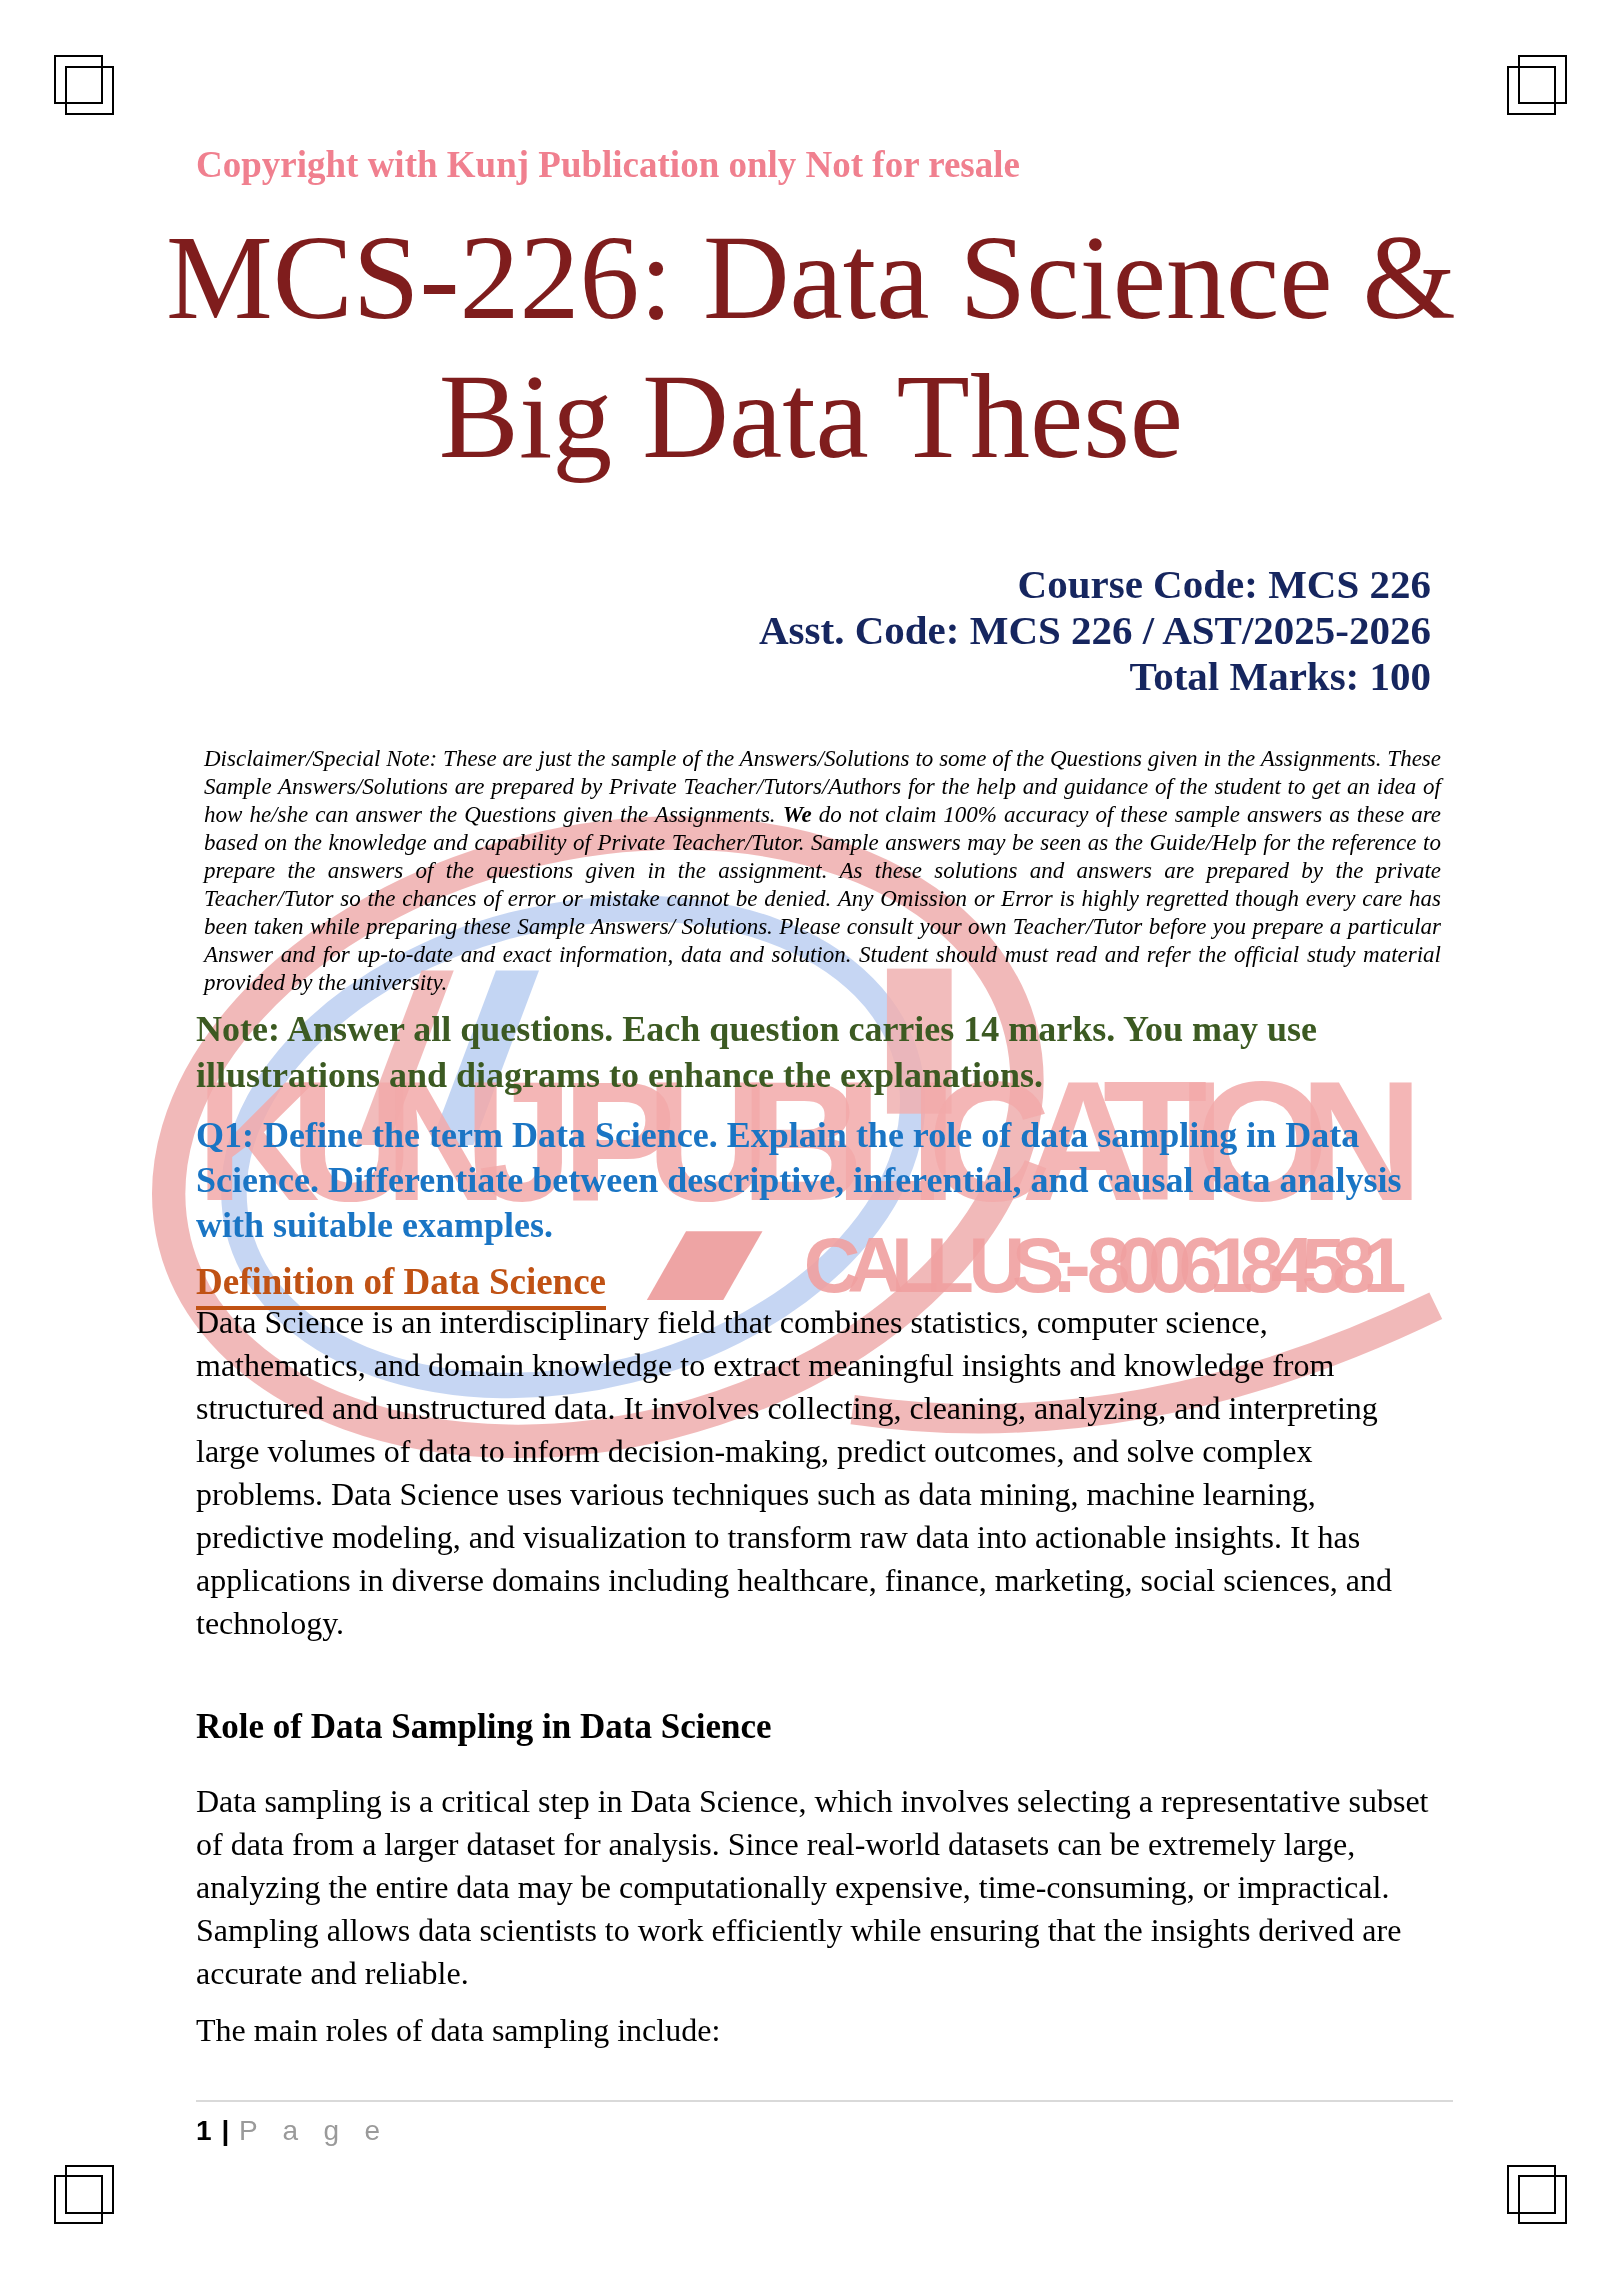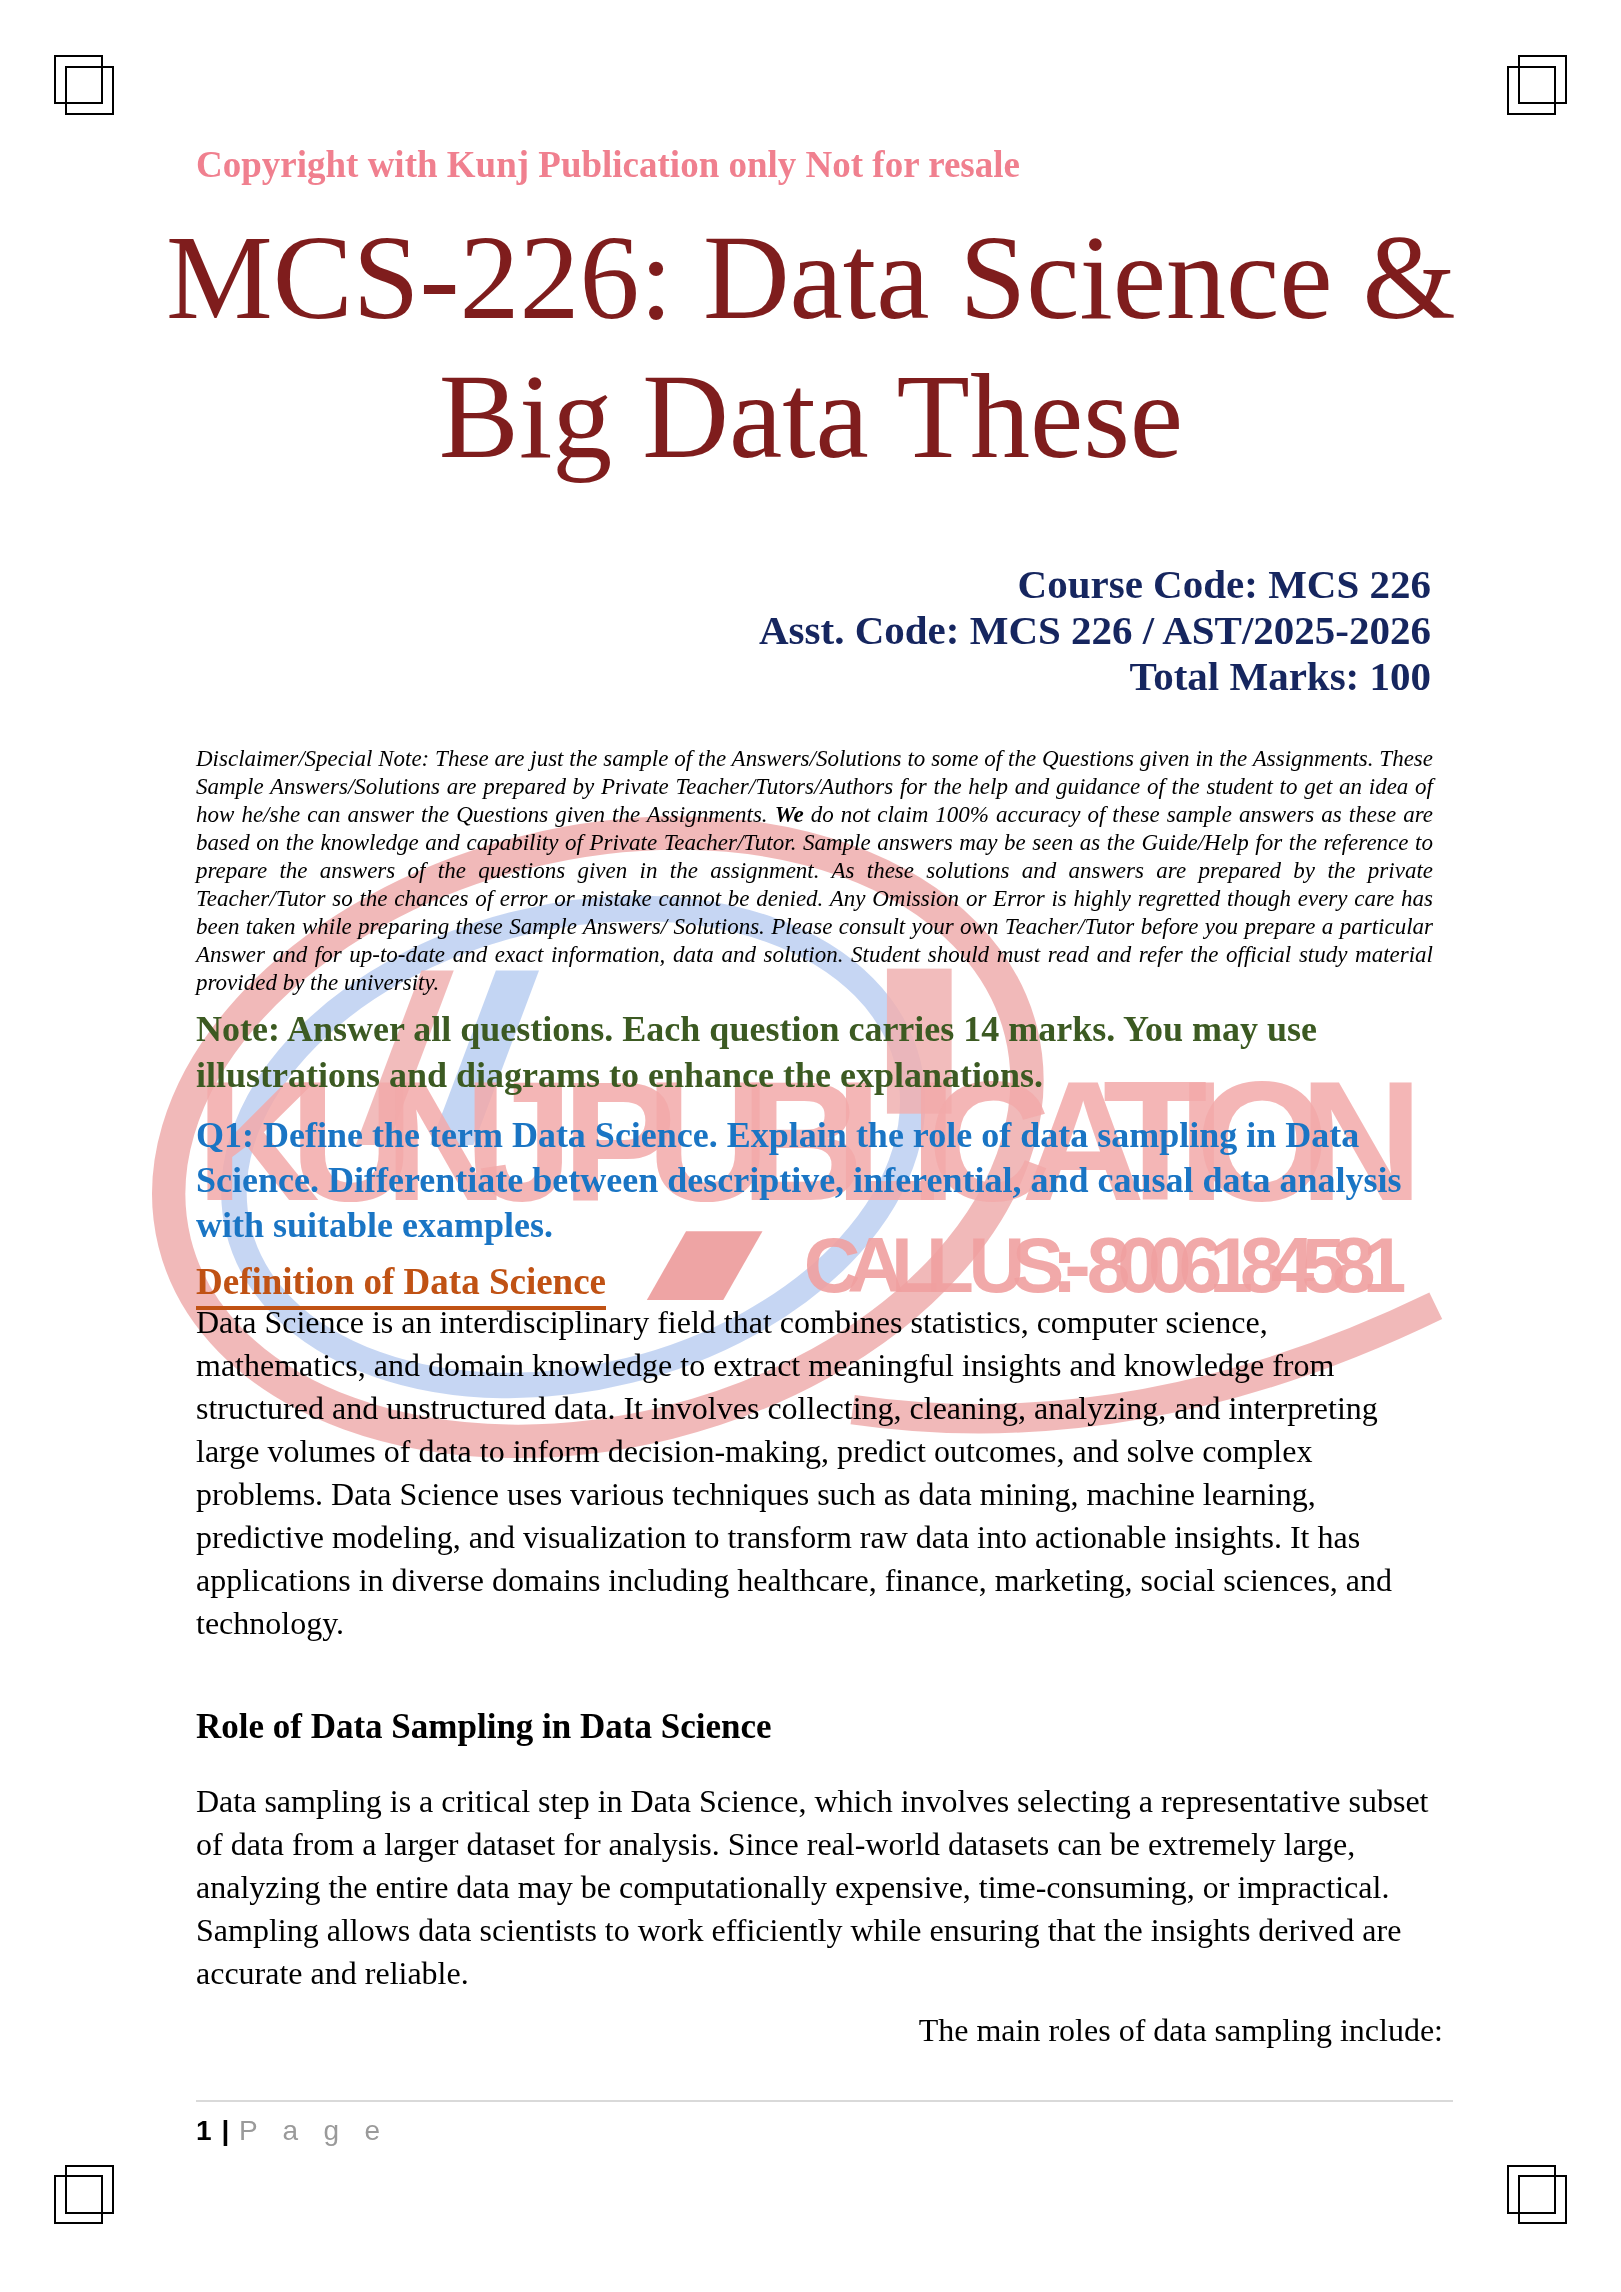--- a/index.html
+++ b/index.html
@@ -27,21 +27,21 @@
     position:absolute;left:118px;top:208px;width:1386px;
     text-align:center;font-weight:normal;font-size:120px;line-height:1.16;
     color:#7f1d1d;margin:0;
   }
   .course-block{
     position:absolute;left:196px;top:561px;width:1235px;
     text-align:right;font-weight:bold;font-size:41px;line-height:46px;
     color:#16265f;
   }
   .disclaimer{
-    position:absolute;left:196px;top:745px;width:1237px;margin:0;
+    position:absolute;left:204px;top:745px;width:1237px;margin:0;
     font-style:italic;font-size:23px;line-height:28px;color:#000000;
     text-align:justify;
   }
   .disclaimer b{font-weight:bold;}
   .note{
     position:absolute;left:196px;top:1006px;width:1245px;margin:0;
     font-weight:bold;font-size:36px;line-height:46px;color:#3c5a22;
   }
   .q1{
     position:absolute;left:196px;top:1113px;width:1245px;margin:0;
@@ -57,21 +57,21 @@
   .body-para{
     position:absolute;left:196px;width:1247px;margin:0;
     font-size:32px;line-height:43px;color:#000000;
   }
   .para1{top:1301px;}
   .role-heading{
     position:absolute;left:196px;top:1707px;margin:0;
     font-weight:bold;font-size:35px;color:#000000;
   }
   .para2{top:1780px;}
-  .roles-intro{top:2009px;text-align:right;}
+  .roles-intro{top:2009px;}
   .footer-rule{
     position:absolute;left:196px;top:2100px;width:1257px;height:2px;
     background:#d9d9d9;
   }
   .footer{
     position:absolute;left:196px;top:2115px;
     font-family:"Liberation Sans", sans-serif;font-size:28px;color:#000000;
     display:flex;align-items:baseline;gap:9.8px;
   }
   .footer .num{font-weight:bold;}

